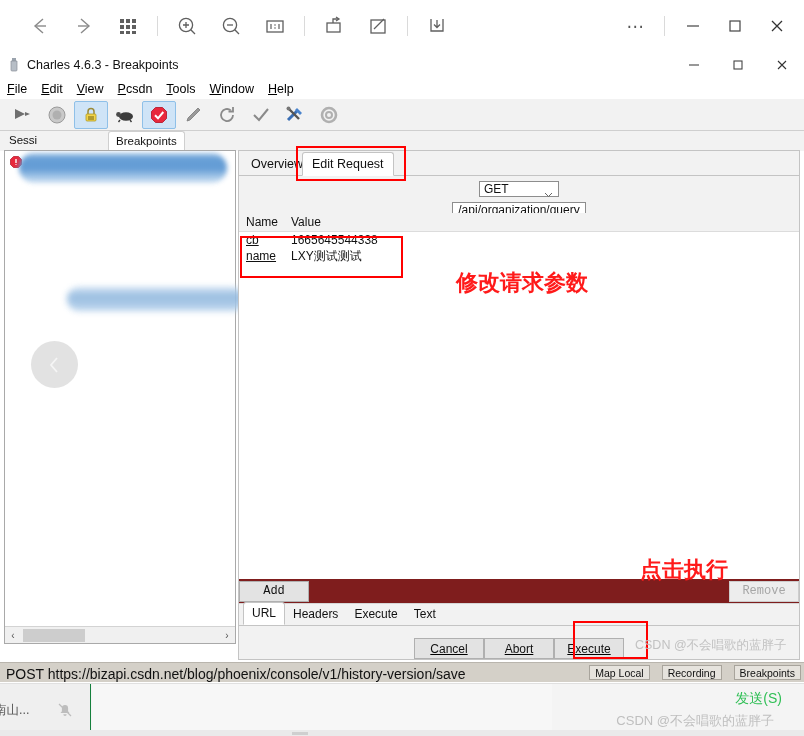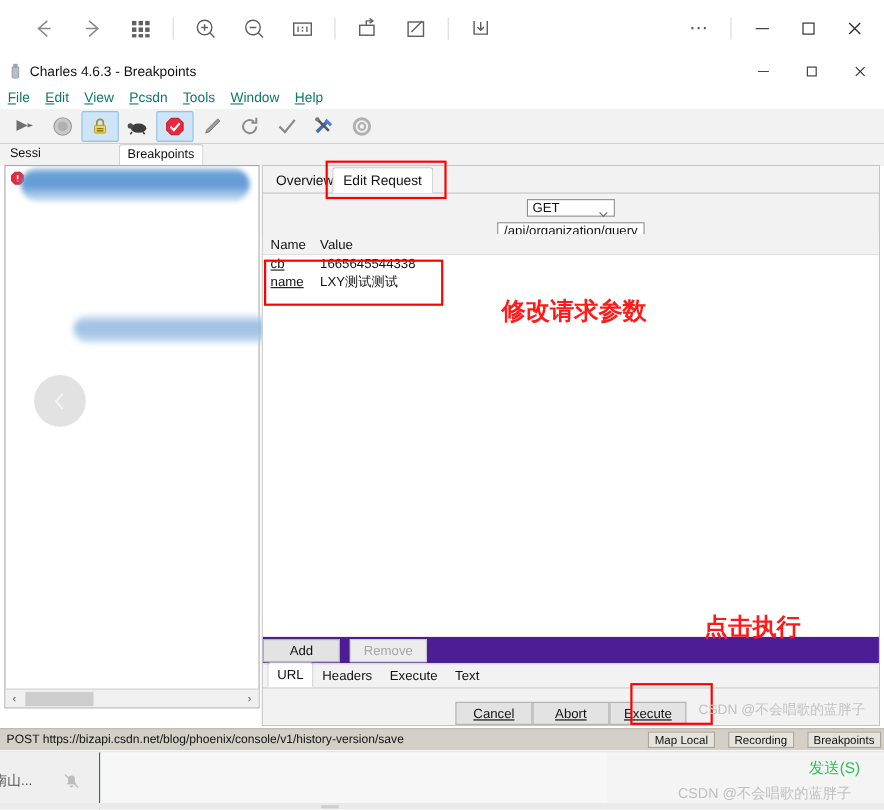--- a/index.html
+++ b/index.html
@@ -37,21 +37,21 @@
   }
   .ct-icon { margin-left: 7px; width: 14px; height: 15px; position: relative; }
   .ct-text { font-size: 12.5px; color: #111; margin-left: 6px; }
   .ct-right { margin-left: auto; display: flex; align-items: center; }
   .ctbtn { width: 44px; height: 25px; display: flex; align-items: center; justify-content: center; color: #333; }
 
   .menubar {
     position: absolute; left: 0; top: 79px; width: 804px; height: 19px;
     background: #fff; display: flex; align-items: center; padding-left: 7px;
   }
-  .menu-item { font-size: 12.5px; color: #0f766e; margin-right: 14px; }
+  .menu-item { font-size: 12.5px; color: #000000; margin-right: 14px; }
   .menu-item u { text-decoration: underline; }
 
   .charles-toolbar {
     position: absolute; left: 0; top: 99px; width: 804px; height: 32px;
     background: #f2f2f2; border-bottom: 1px solid #cfcfcf;
     display: flex; align-items: center; padding-left: 6px;
   }
   .ctool { width: 34px; height: 28px; display: flex; align-items: center; justify-content: center; border-radius: 2px; position: relative; }
   .ctool.active { background: #cfe4f7; border: 1px solid #8fc0e8; }
 
@@ -148,22 +148,23 @@
   }
   .col-name { width: 48px; padding-left: 7px; }
   .col-value { flex: 1; padding-left: 4px; }
   .param-body { background: #fff; position: absolute; left: 0; right: 0; top: 19px; bottom: 0; }
   .param-row { height: 16px; display: flex; align-items: center; font-size: 12px; color: #111; }
   .param-row .col-name { width: 48px; padding-left: 7px; text-decoration: underline; }
   .param-row .col-value { flex: 1; padding-left: 4px; }
 
   .addremove {
     position: absolute; left: 0; right: 0; bottom: 56px; height: 24px;
-    display: flex; align-items: center; justify-content: flex-start; gap: 9px;
-    background: #4c1d95;
+    display: flex; align-items: center; justify-content: space-between; gap: 9px;
+    background: #7f1d1d;
+    font-family: Liberation Mono, monospace;
   }
   .btn {
     min-width: 70px; height: 21px; background: #e3e3e3; border: 1px solid #b0b0b0;
     font-size: 12px; color: #111; display: flex; align-items: center; justify-content: center;
   }
   .btn.disabled { color: #a6a6a6; background: #ededed; border-color: #cdcdcd; }
 
   .subtabs {
     position: absolute; left: 0; right: 0; bottom: 33px; height: 23px;
     background: #f2f2f2; border-top: 1px solid #d6d6d6; border-bottom: 1px solid #c4c4c4;
@@ -181,21 +182,21 @@
 
   
   .rbox { position: absolute; border: 2px solid #ff0000; pointer-events: none; }
   .rtext { position: absolute; color: #ff1a1a; font-weight: 700; white-space: nowrap; }
 
   
   .charles-status {
     position: absolute; left: 0; top: 662px; width: 804px; height: 20px;
     background: #d4d0c8; border-top: 1px solid #b9b5ad; overflow: hidden;
   }
-  .status-text { position: absolute; left: 6px; top: 3px; font-size: 11px; color: #111; white-space: nowrap; }
+  .status-text { position: absolute; left: 6px; top: 3px; font-size: 14px; color: #111; white-space: nowrap; }
   .status-btns { position: absolute; right: 3px; top: 2px; display: flex; gap: 12px; }
   .sbtn { height: 15px; background: #e6e3dd; border: 1px solid #a8a49c; font-size: 10.5px; color: #111; padding: 0 5px; display: flex; align-items: center; }
 
   
   .host-bottom {
     position: absolute; left: 0; top: 683px; width: 804px; height: 53px;
     background: #f4f4f4; border-top: 1px solid #e0e0e0;
   }
   .hb-left {
     position: absolute; left: 0; top: 0; width: 91px; height: 52px;

